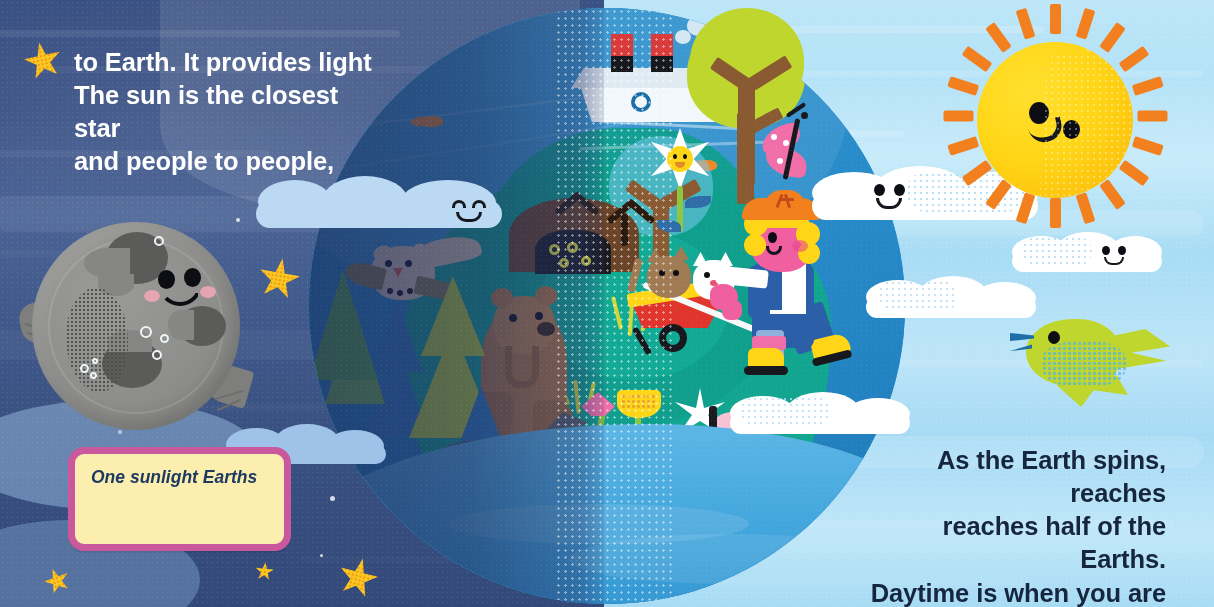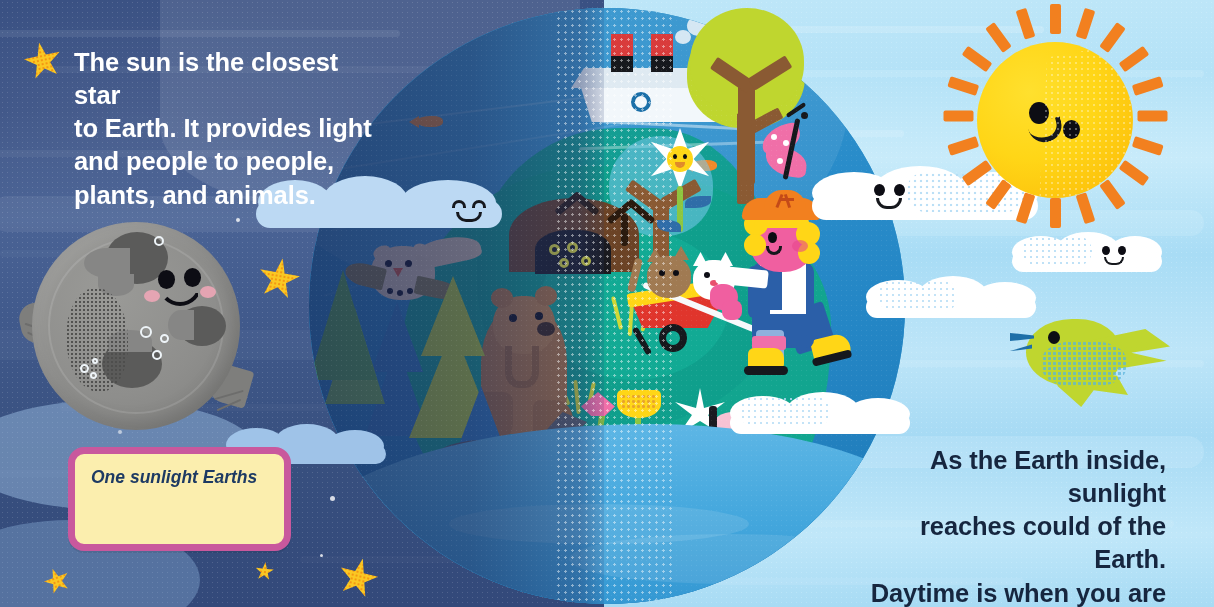--- a/index.html
+++ b/index.html
@@ -576,29 +576,28 @@
     <div style="position:absolute;left:16px;top:14px;width:94px;height:68px;background:#bfd62f;border-radius:50% 46% 40% 52%;"></div>
     <div style="position:absolute;left:72px;top:24px;width:88px;height:44px;background:#bfd62f;clip-path:polygon(0 30%,72% 0,100% 40%,56% 54%,96% 72%,24% 96%,0 60%);"></div>
     <div style="position:absolute;left:40px;top:62px;width:78px;height:40px;background:#bfd62f;clip-path:polygon(0 0,86% 22%,100% 70%,56% 58%,40% 100%,10% 48%);"></div>
     <div style="position:absolute;left:32px;top:36px;width:84px;height:46px;background-image:radial-gradient(rgba(90,180,220,.85) 1.4px,rgba(0,0,0,0) 1.7px);background-size:5px 5px;border-radius:40%;opacity:.85;"></div>
     <div class="eye" style="left:38px;top:26px;width:12px;height:13px;"></div>
     <div style="position:absolute;left:0px;top:28px;width:24px;height:8px;background:#1e6fa8;clip-path:polygon(0 0,100% 30%,100% 70%,0 100%);"></div>
     <div style="position:absolute;left:0px;top:38px;width:22px;height:8px;background:#1e6fa8;clip-path:polygon(0 100%,100% 20%,100% 70%,4% 100%);"></div>
   </div>
 
   <div class="txt-left">
+    <div>to Earth. It provides light</div>
     <div>The sun is the closest star</div>
-    <div>to Earth. It provides light</div>
     <div>and people to people,</div>
-    <div>plants, and animals.</div>
   </div>
 
   <div class="txt-right">
-    <div>As the Earth inside, sunlight</div>
-    <div>reaches could of the Earth.</div>
+    <div>As the Earth spins, reaches</div>
+    <div>reaches half of the Earths.</div>
     <div>Daytime is when you are in</div>
 
   </div>
 
   <div id="callout">
     <div class="ctext">
       <div>One sunlight Earths</div>
     </div>
   </div>
 

